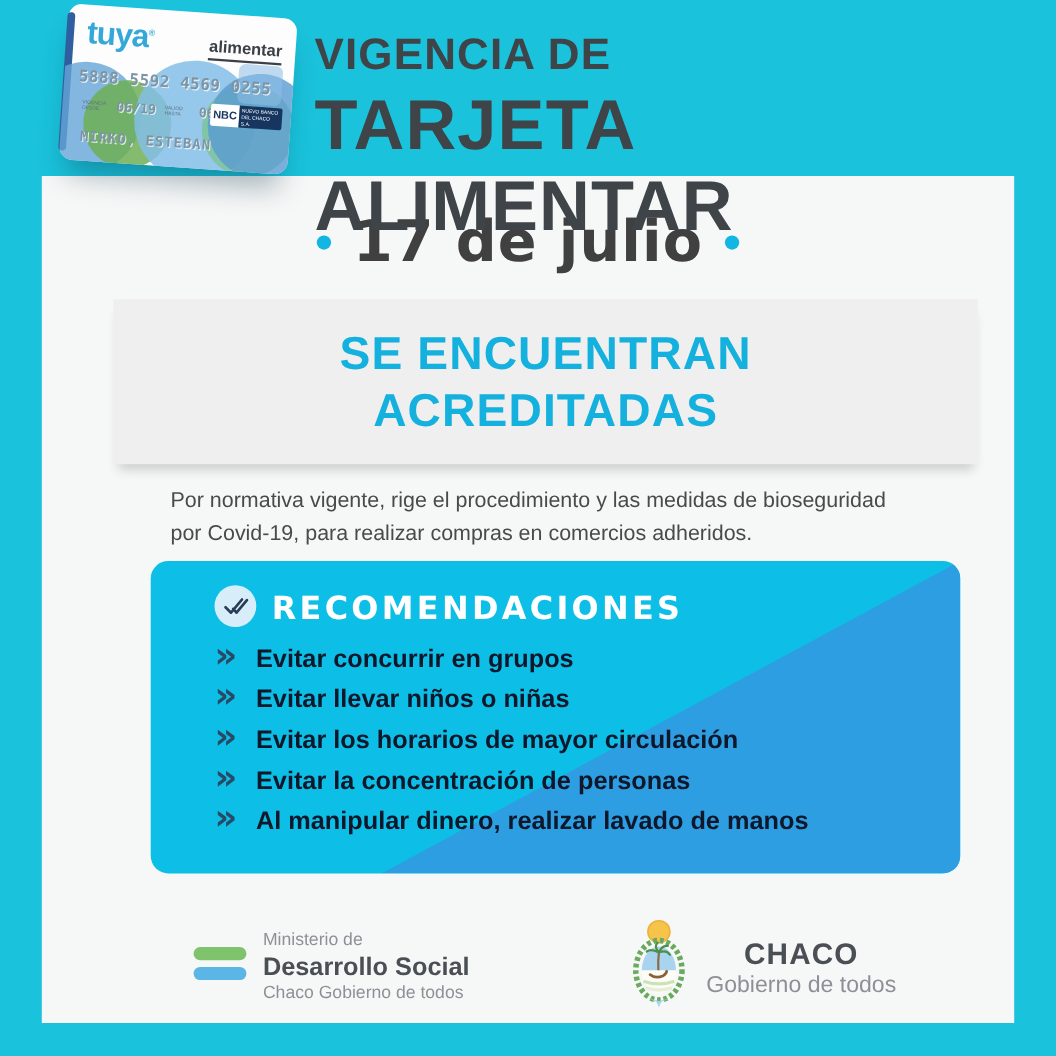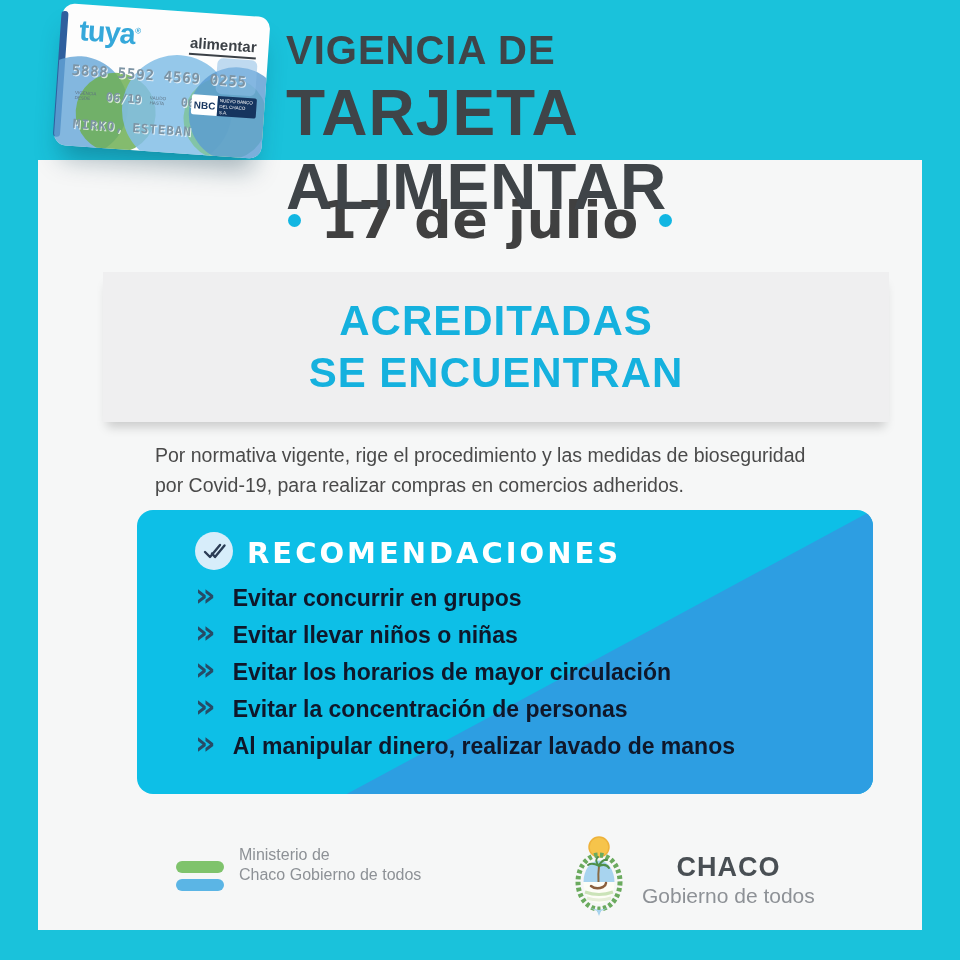--- a/index.html
+++ b/index.html
@@ -184,22 +184,22 @@
     <div class="title-line2">TARJETA ALIMENTAR</div>
   </div>
 
   <div class="date-row">
     <span class="date-dot"></span>
     <span class="date-text">17 de julio</span>
     <span class="date-dot"></span>
   </div>
 
   <div class="status-box">
+    <div class="status-line">SE ENCUENTRAN</div>
     <div class="status-line">ACREDITADAS</div>
-    <div class="status-line">SE ENCUENTRAN</div>
   </div>
 
   <div class="para">Por normativa vigente, rige el procedimiento y las medidas de bioseguridad por Covid-19, para realizar compras en comercios adheridos.</div>
 
   <div class="reco">
     <div class="reco-triangle"></div>
     <div class="reco-content">
       <div class="reco-header">
         <span class="check-icon">
           <svg width="26" height="26" viewBox="0 0 26 26" fill="none">
@@ -234,20 +234,21 @@
     </div>
   </div>
 
   <div class="footer-left">
     <div class="bars">
       <div class="bar-green"></div>
       <div class="bar-blue"></div>
     </div>
     <div>
       <div class="ministry-line1">Ministerio de</div>
+      <div class="ministry-line2">Desarrollo Social</div>
       <div class="ministry-line3">Chaco Gobierno de todos</div>
     </div>
   </div>
 
   <div class="footer-right">
     <span>
       <svg width="62" height="88" viewBox="0 0 62 88">
         <circle cx="31" cy="13" r="10" fill="#f6c44b"></circle>
         <circle cx="31" cy="13" r="10" fill="none" stroke="#eeb23a" stroke-width="1.5"></circle>
         <ellipse cx="31" cy="48" rx="21" ry="27" fill="none" stroke="#6aaa5e" stroke-width="5" stroke-dasharray="3.5 2.5"></ellipse>

